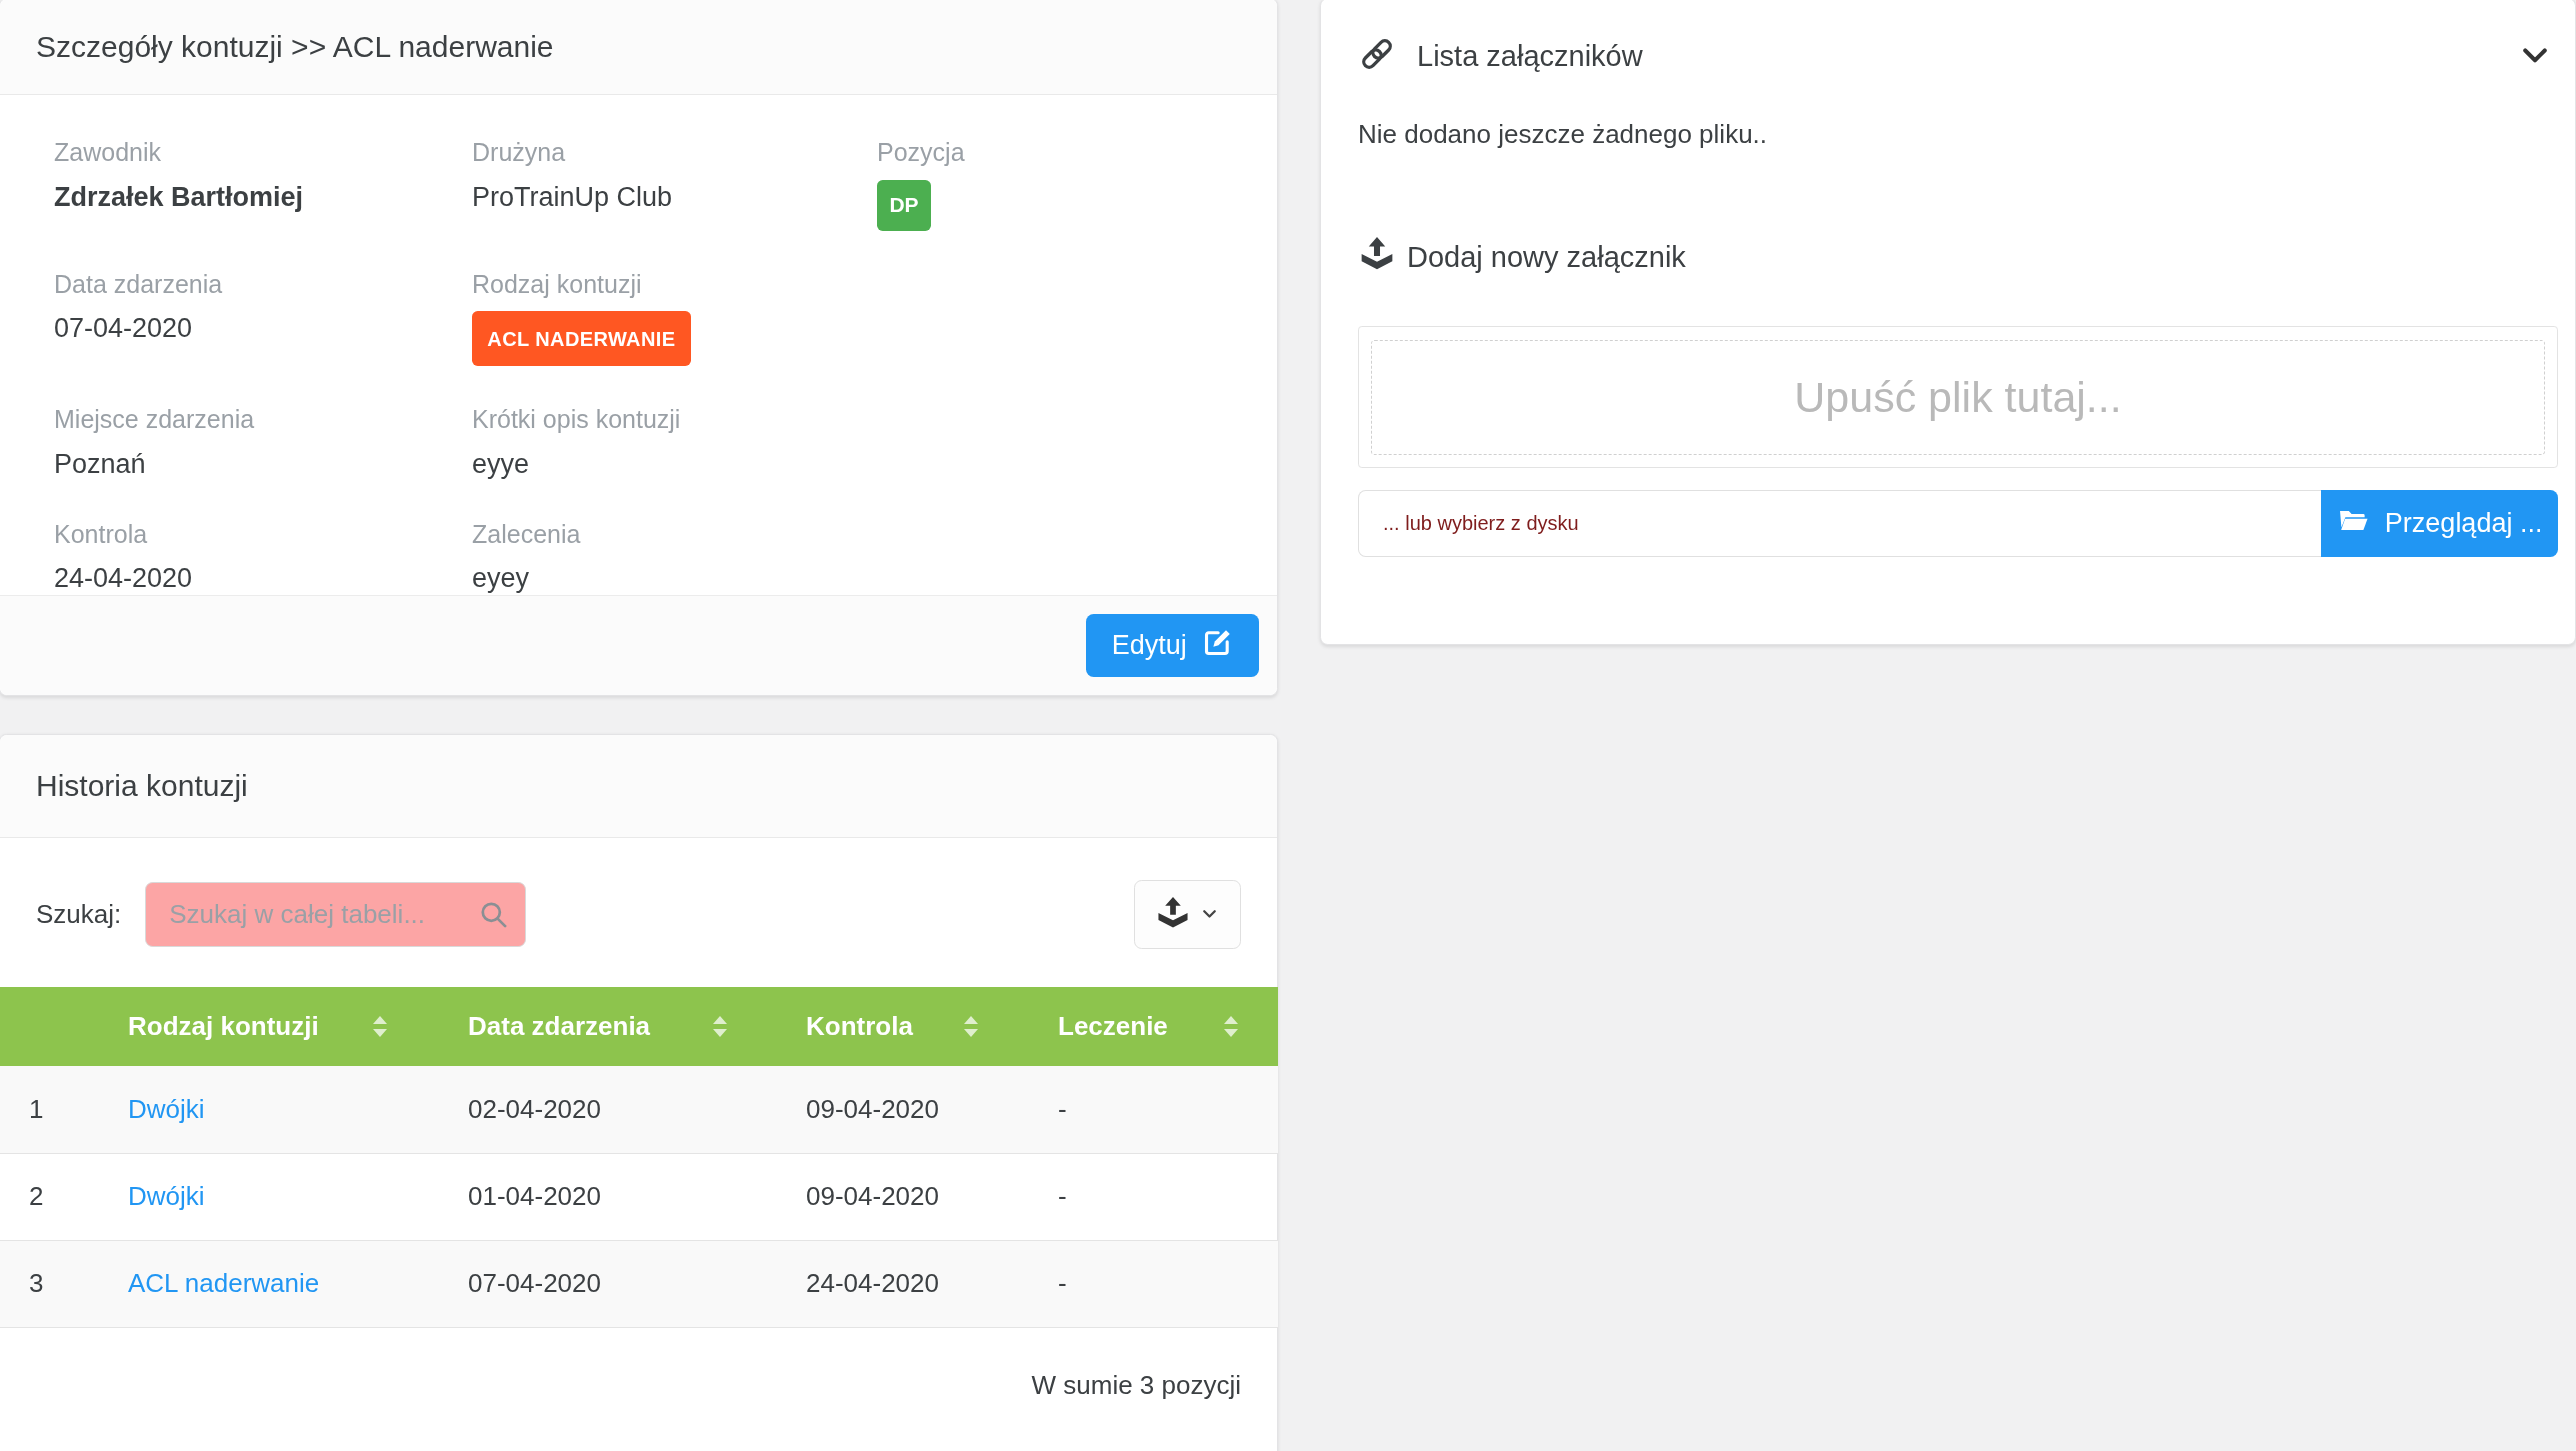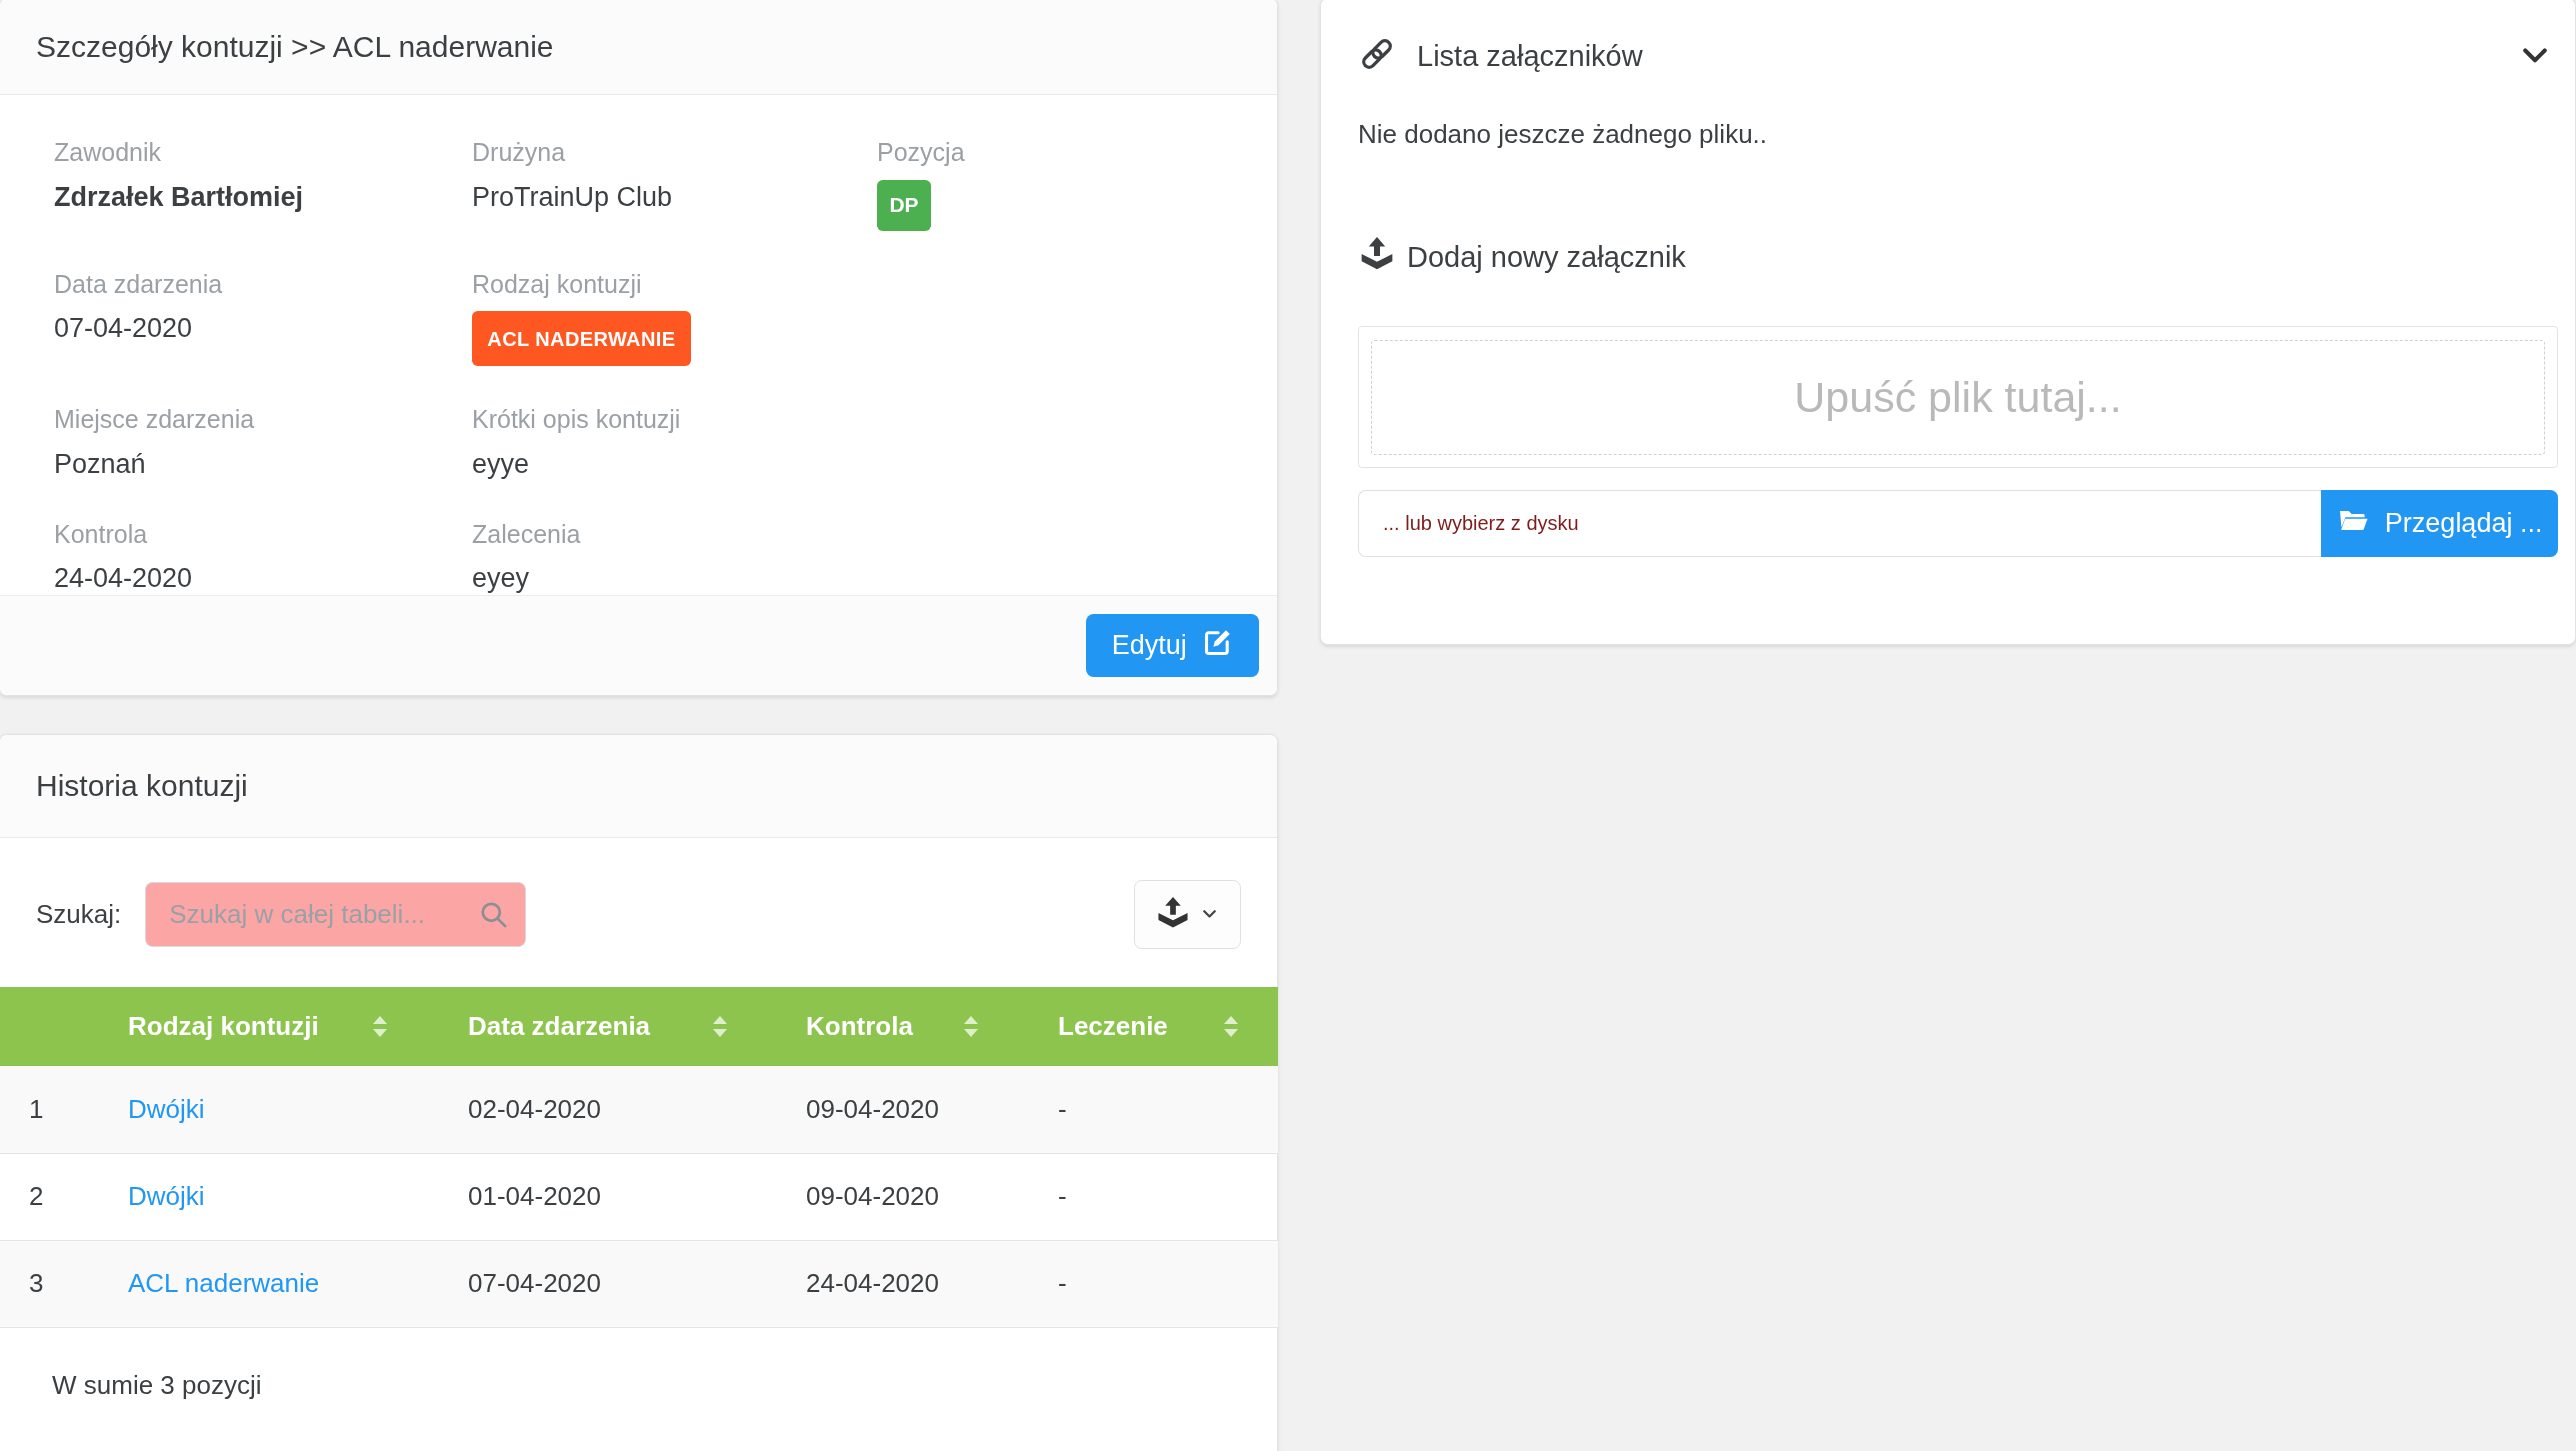--- a/index.html
+++ b/index.html
@@ -93,21 +93,21 @@
   tbody td { height:87px; font-size:26px; color:#3c4043; }
   tbody tr:nth-child(odd) { background:#f9f9f9; }
   tbody tr + tr td { border-top:1.9px solid #e4e4e4; }
   tbody tr:last-child td { border-bottom:1.9px solid #e4e4e4; }
   td.t-num { padding-left:29px; }
   td.t-type { padding-left:37px; }
   td.t-date { padding-left:47px; }
   td.t-ctrl { padding-left:45px; }
   td.t-treat { padding-left:48px; }
   a.row-link { color:#2196f3; text-decoration:none; cursor:pointer; }
-  .table-footer { padding:42px 52px; font-size:26px; color:#3c4043; }
+  .table-footer { padding:42px 36px; font-size:26px; color:#3c4043;text-align:right; }
 
   
   #attachments-card { left:1320px; top:-1.9px; right:0; height:647px; padding:0 17px 0 37px; }
   .attach-header { display:flex; align-items:center; gap:21px; padding-top:34px; height:80px; }
   .attach-title { font-size:29px; color:#3c4043; }
   .chevron-btn { margin-left:auto; background:none; border:none; cursor:pointer; width:46px; height:46px; display:flex; align-items:center; justify-content:center; }
   .empty-text { margin-top:40px; font-size:26px; color:#3c4043; }
   .add-header { margin-top:86px; display:flex; align-items:center; gap:11px; font-size:29px; color:#3c4043; height:42px; }
   .drop-container { margin-top:48px; border:1px solid #e3e3e3; border-radius:3.8px; height:142px; padding:12.4px; background:#fff; }
   .drop-zone {

